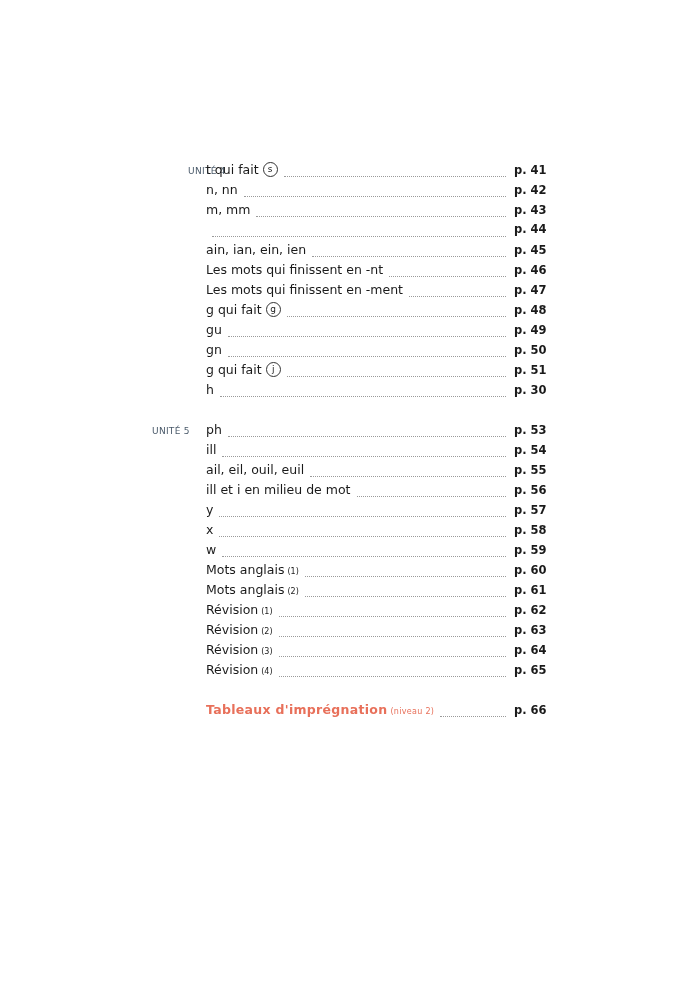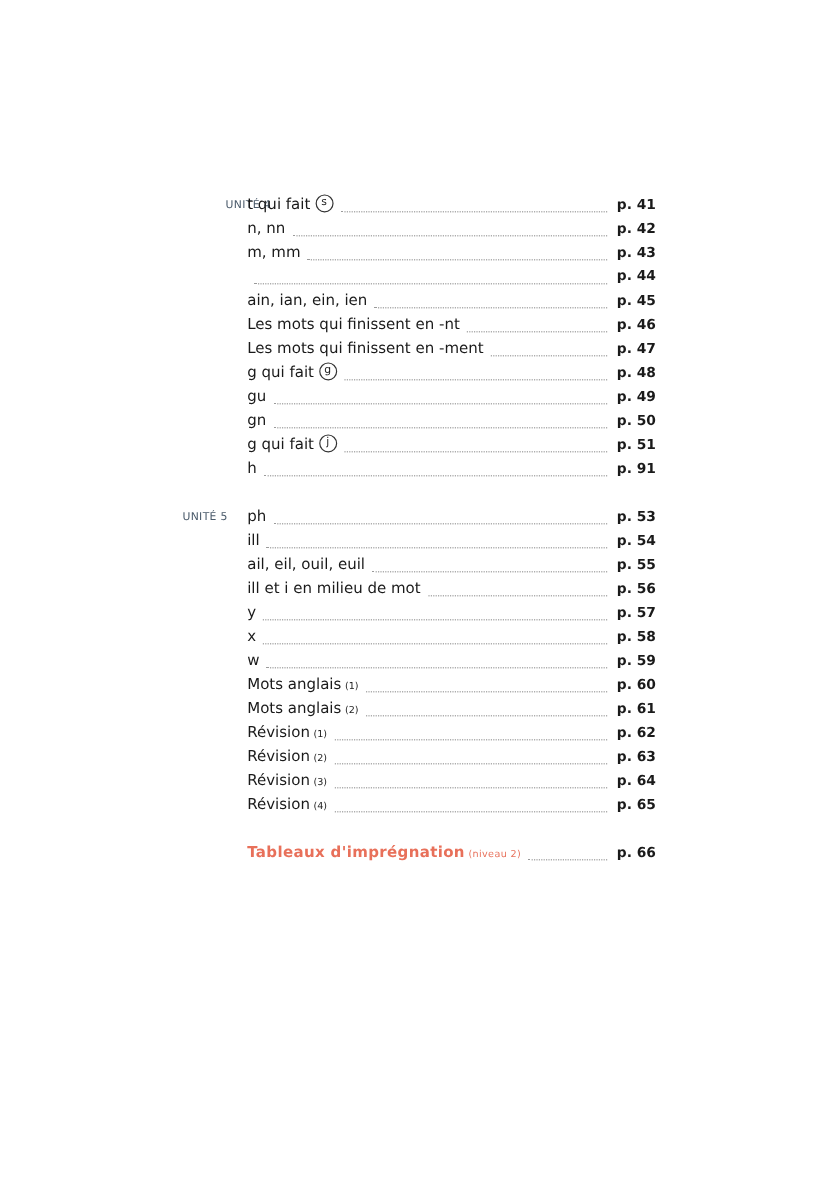--- a/index.html
+++ b/index.html
@@ -69,21 +69,21 @@
       <span class="page">p. 50</span>
     </div>
     <div class="row" style="top: 362px;">
       <span class="title"><span>g qui fait</span><span class="circled">j</span></span>
       <span class="leader"></span>
       <span class="page">p. 51</span>
     </div>
     <div class="row" style="top: 382px;">
       <span class="title"><span>h</span></span>
       <span class="leader"></span>
-      <span class="page">p. 91</span>
+      <span class="page">p. 30</span>
     </div>
     <div class="unit-label" style="top: 426px;">UNITÉ 5</div>
     <div class="row" style="top: 422px;">
       <span class="title"><span>ph</span></span>
       <span class="leader"></span>
       <span class="page">p. 53</span>
     </div>
     <div class="row" style="top: 442px;">
       <span class="title"><span>ill</span></span>
       <span class="leader"></span>

